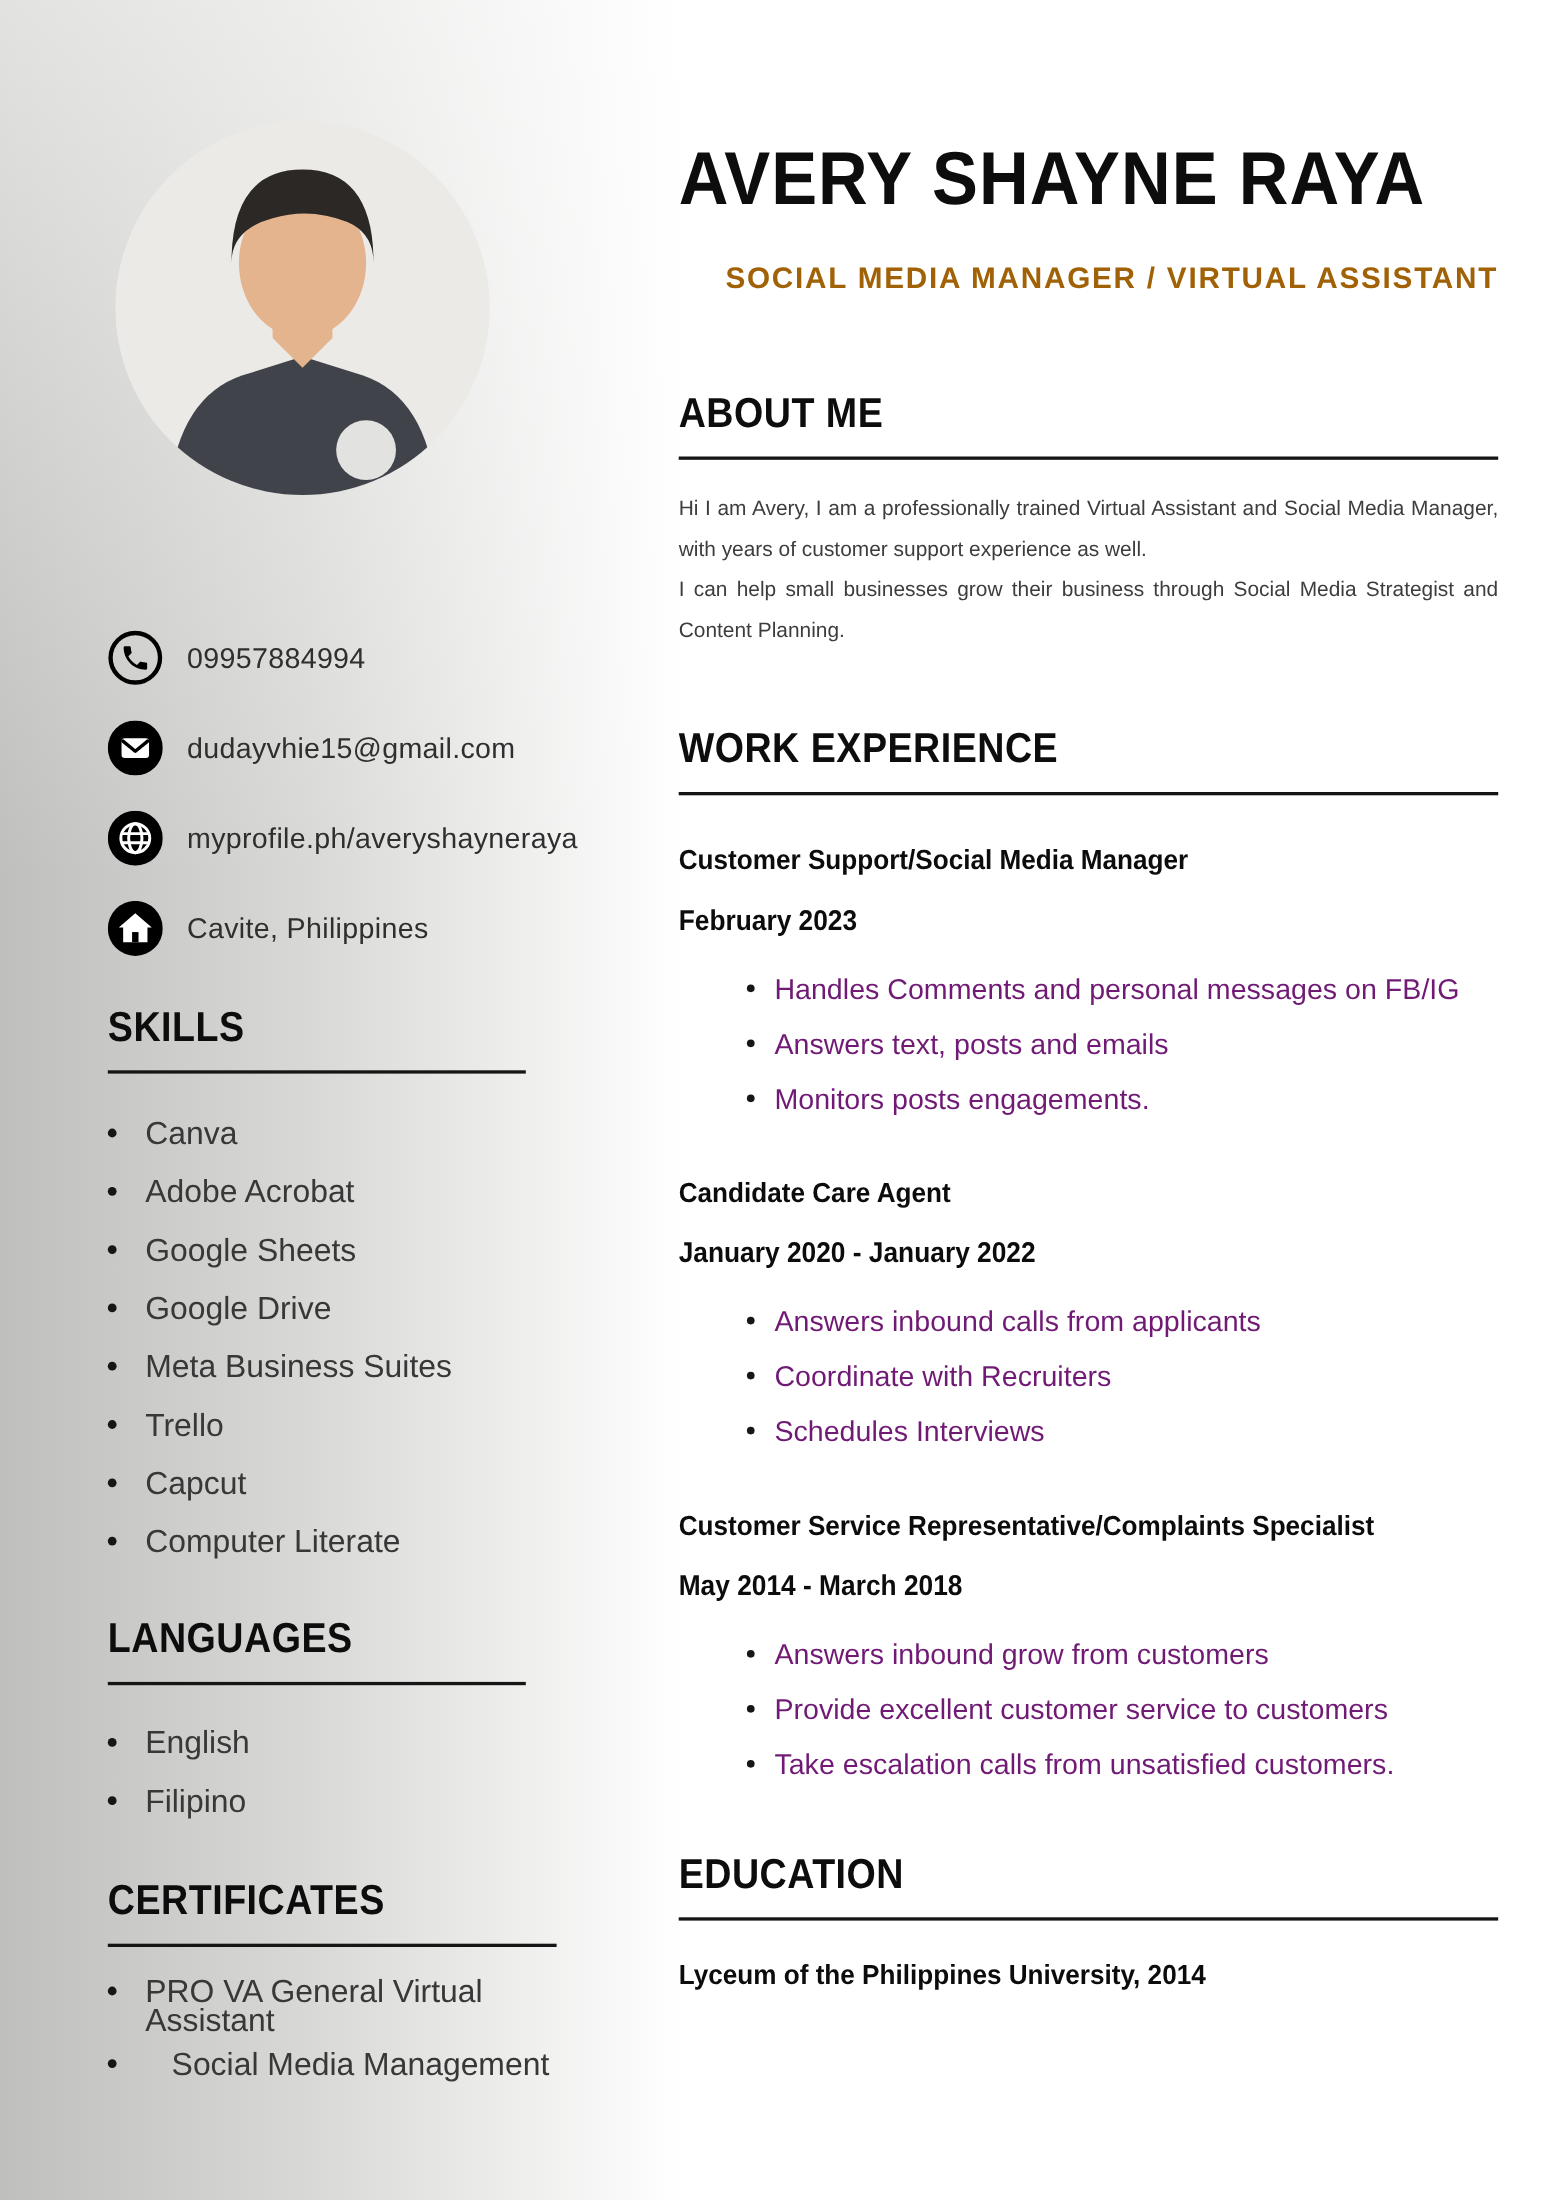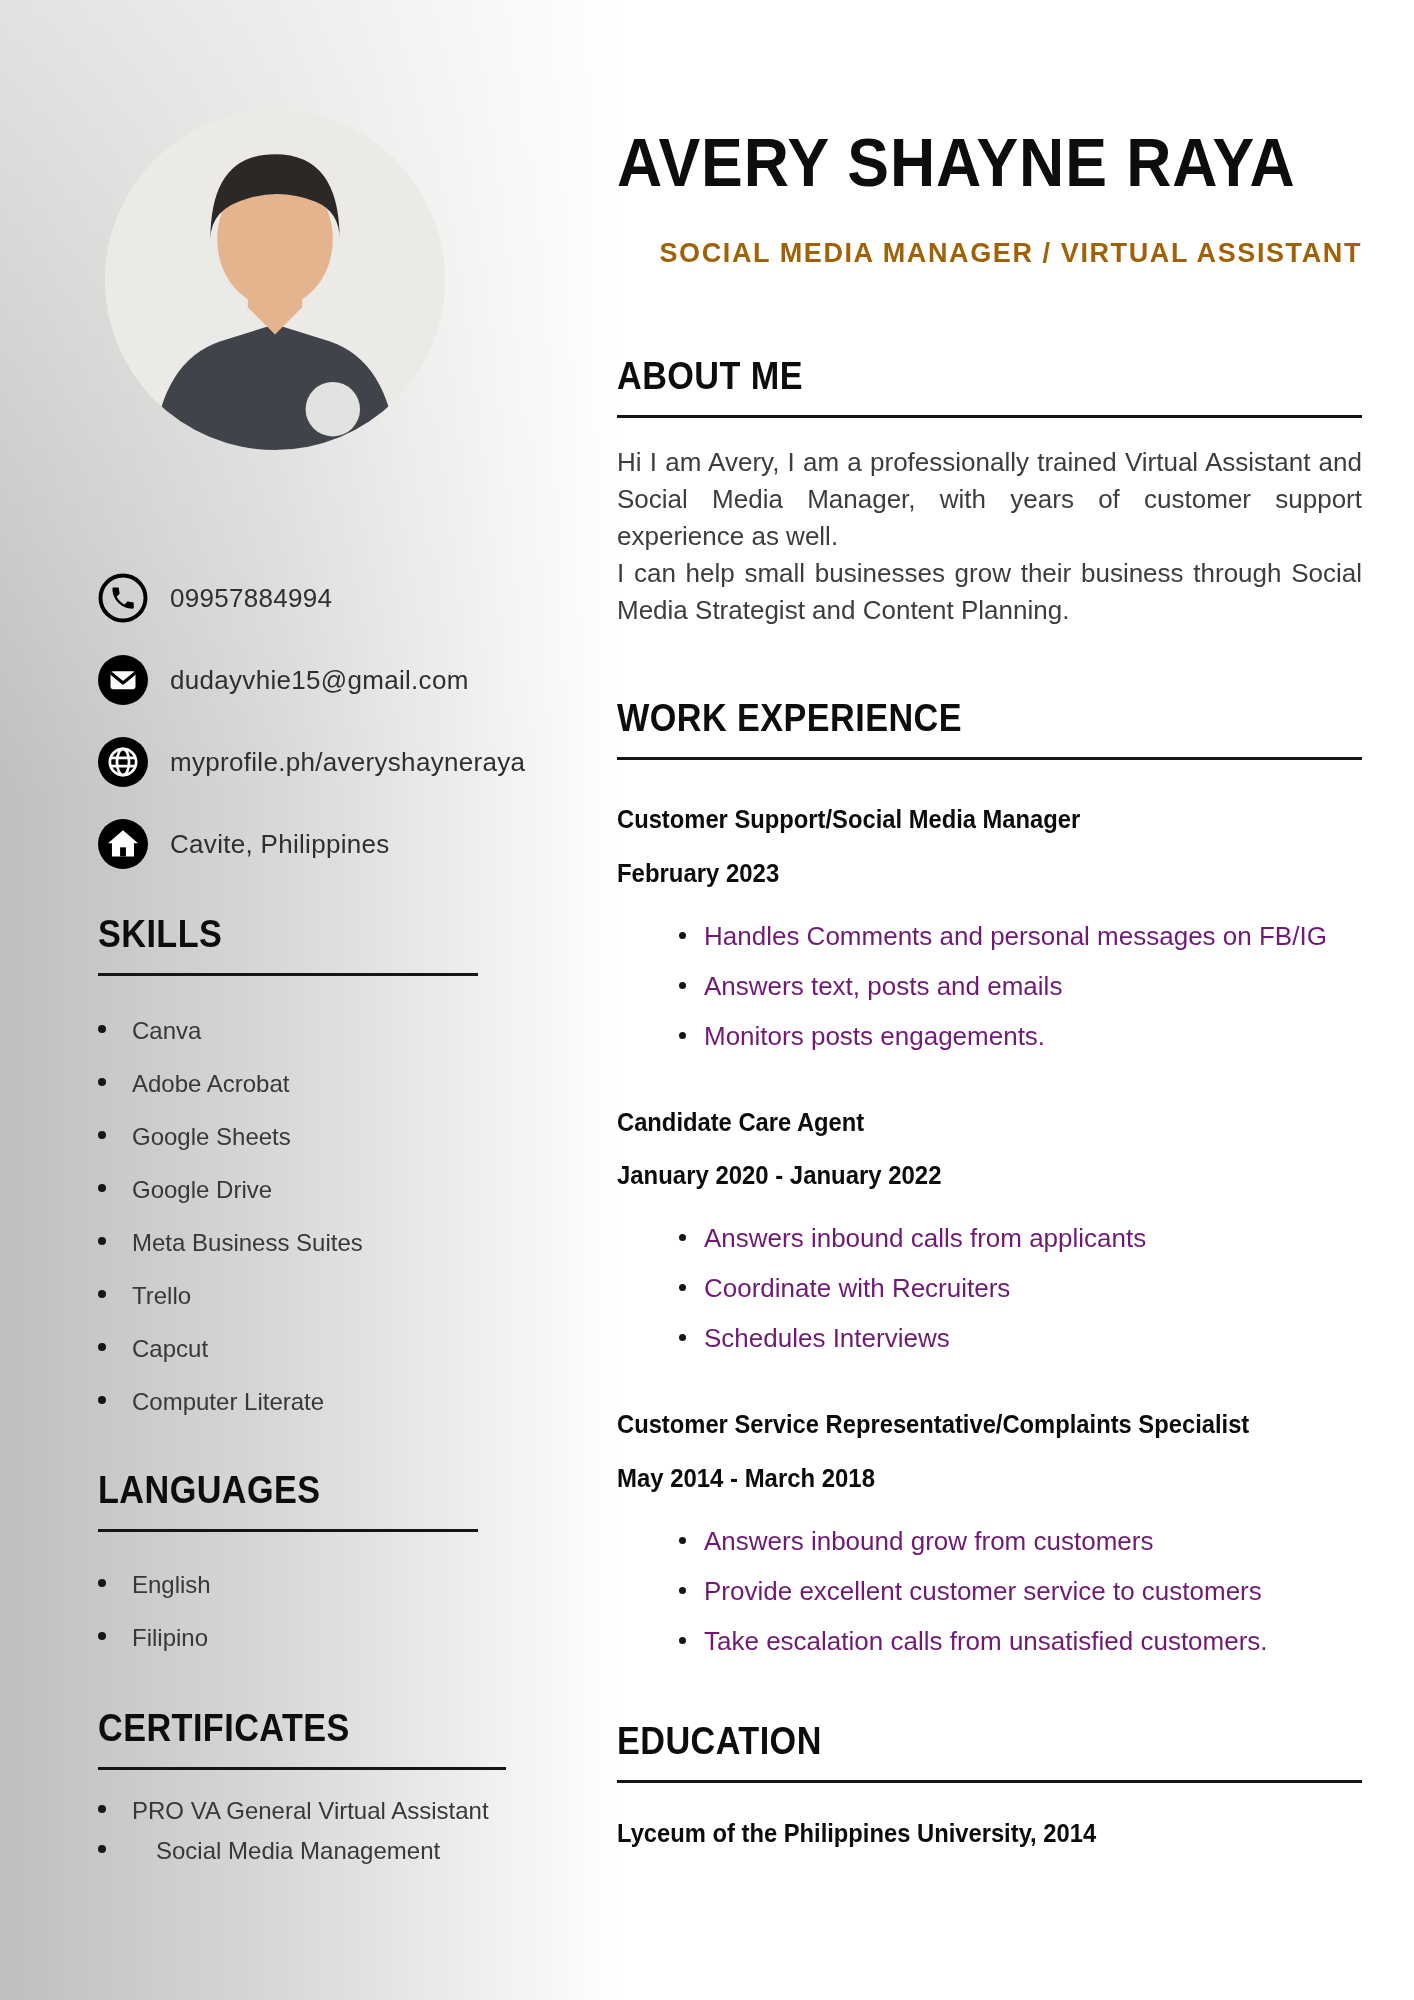--- a/index.html
+++ b/index.html
@@ -37,37 +37,37 @@
   ul.blist li{display:flex;align-items:baseline;}
   .dot{width:8px;height:8px;border-radius:50%;background:#161616;flex:0 0 8px;
     position:relative;top:-6px;}
 
   
   .side-sec h2{margin:0;}
   .skills-rule{width:380px;}
   .cert-rule{width:408px;}
   .side-sec ul.blist{margin-top:42px;}
   .side-sec ul.blist li{margin-bottom:27px;}
-  .side-sec .b-text{margin-left:26px;font-size:24px;color:#383838;line-height:26px;}
+  .side-sec .b-text{margin-left:26px;font-size:29px;color:#383838;line-height:26px;}
   .skills-sec{margin-top:46px;}
   .lang-sec{margin-top:56px;}
   .cert-sec{margin-top:58px;}
   .lang-sec ul.blist{margin-top:40px;}
   .cert-sec ul.blist{margin-top:28px;}
   .cert-sec ul.blist li{margin-bottom:14px;}
   .cert-indent .b-text{margin-left:50px;}
 
   
   .name{margin:128px 0 0 0;font-size:68px;font-weight:800;color:#0d0d0d;line-height:1;
     letter-spacing:1px;transform:scaleX(.92);transform-origin:left center;white-space:nowrap;}
   .subtitle{margin-top:42px;font-size:27px;font-weight:700;color:#a16207;
     letter-spacing:1.6px;white-space:nowrap;text-align:right;}
 
   .about-sec{margin-top:88px;}
-  .about-text{margin-top:26px;font-size:26px;line-height:37px;color:#3d3d3d;
+  .about-text{margin-top:26px;font-size:19px;line-height:37px;color:#3d3d3d;
     text-align:justify;}
   .about-text p{margin:0;}
 
   .exp-sec{margin-top:70px;}
   .job{margin-top:46px;}
   .job + .job{margin-top:60px;}
   .job-title{font-size:25px;font-weight:700;color:#0c0c0c;line-height:1.1;
     transform:scaleX(.95);transform-origin:left center;white-space:nowrap;margin:0;}
   .job-period{margin-top:24px;font-size:26px;font-weight:700;color:#0c0c0c;
     transform:scaleX(.92);transform-origin:left center;white-space:nowrap;}

